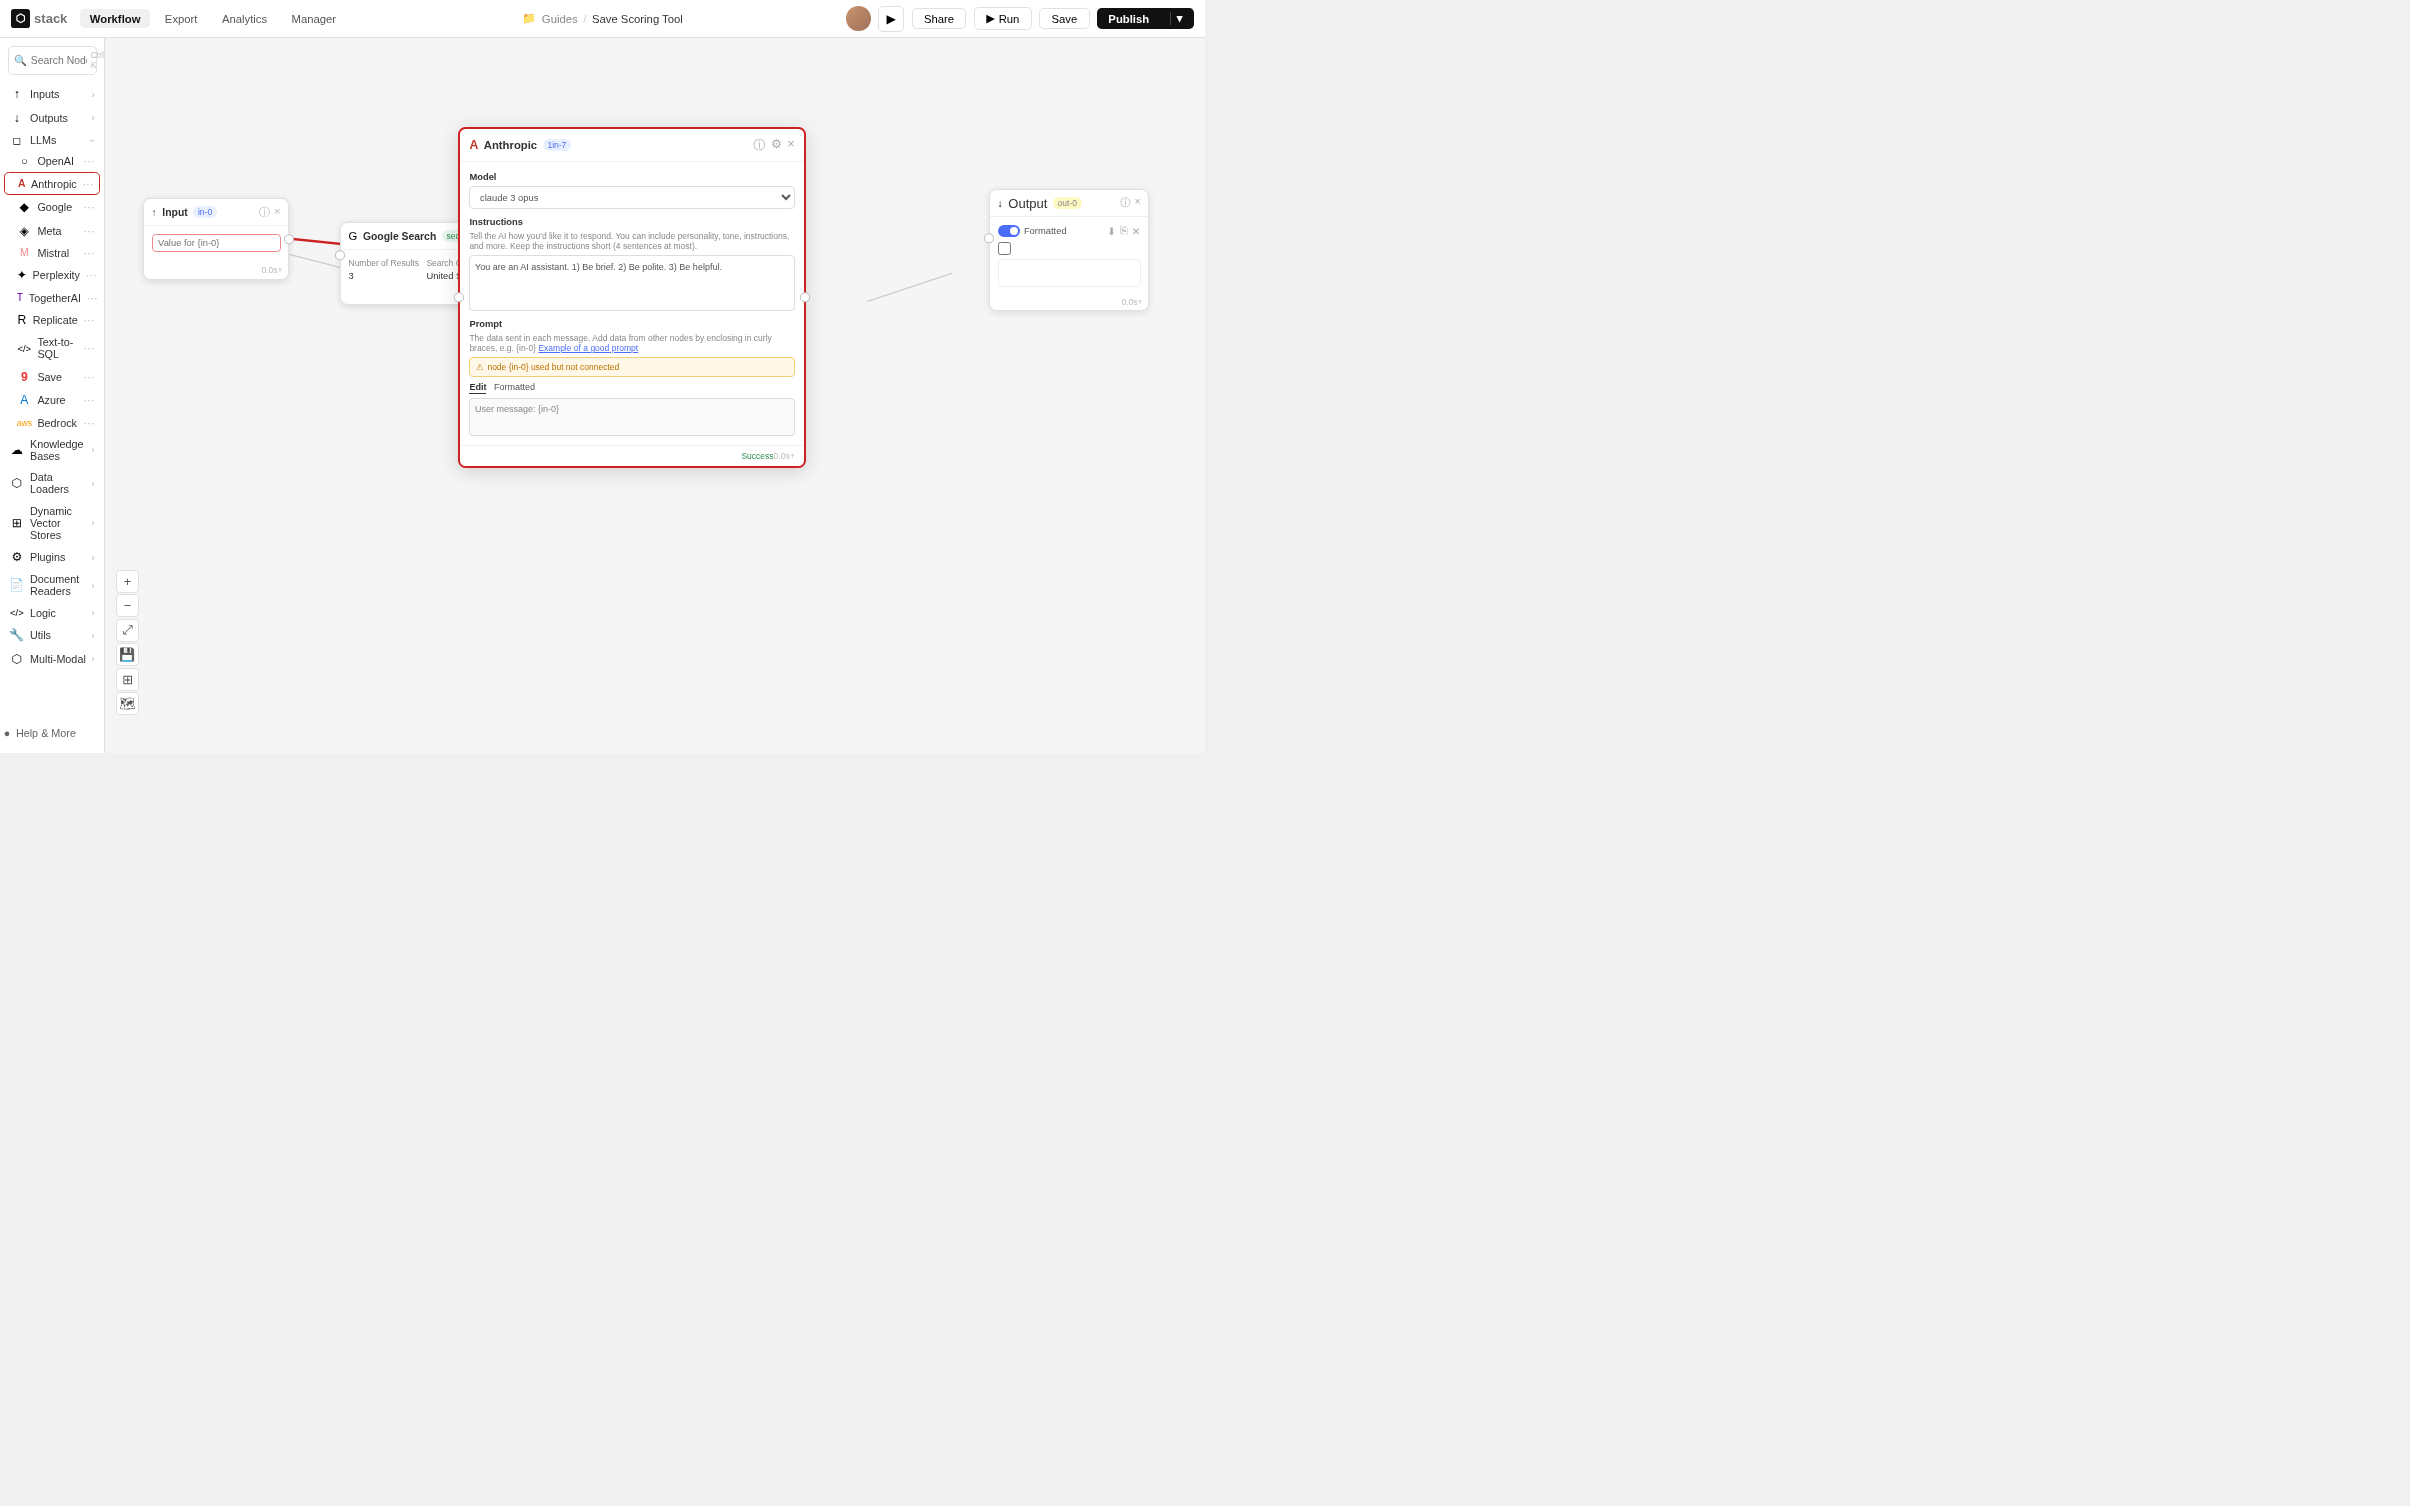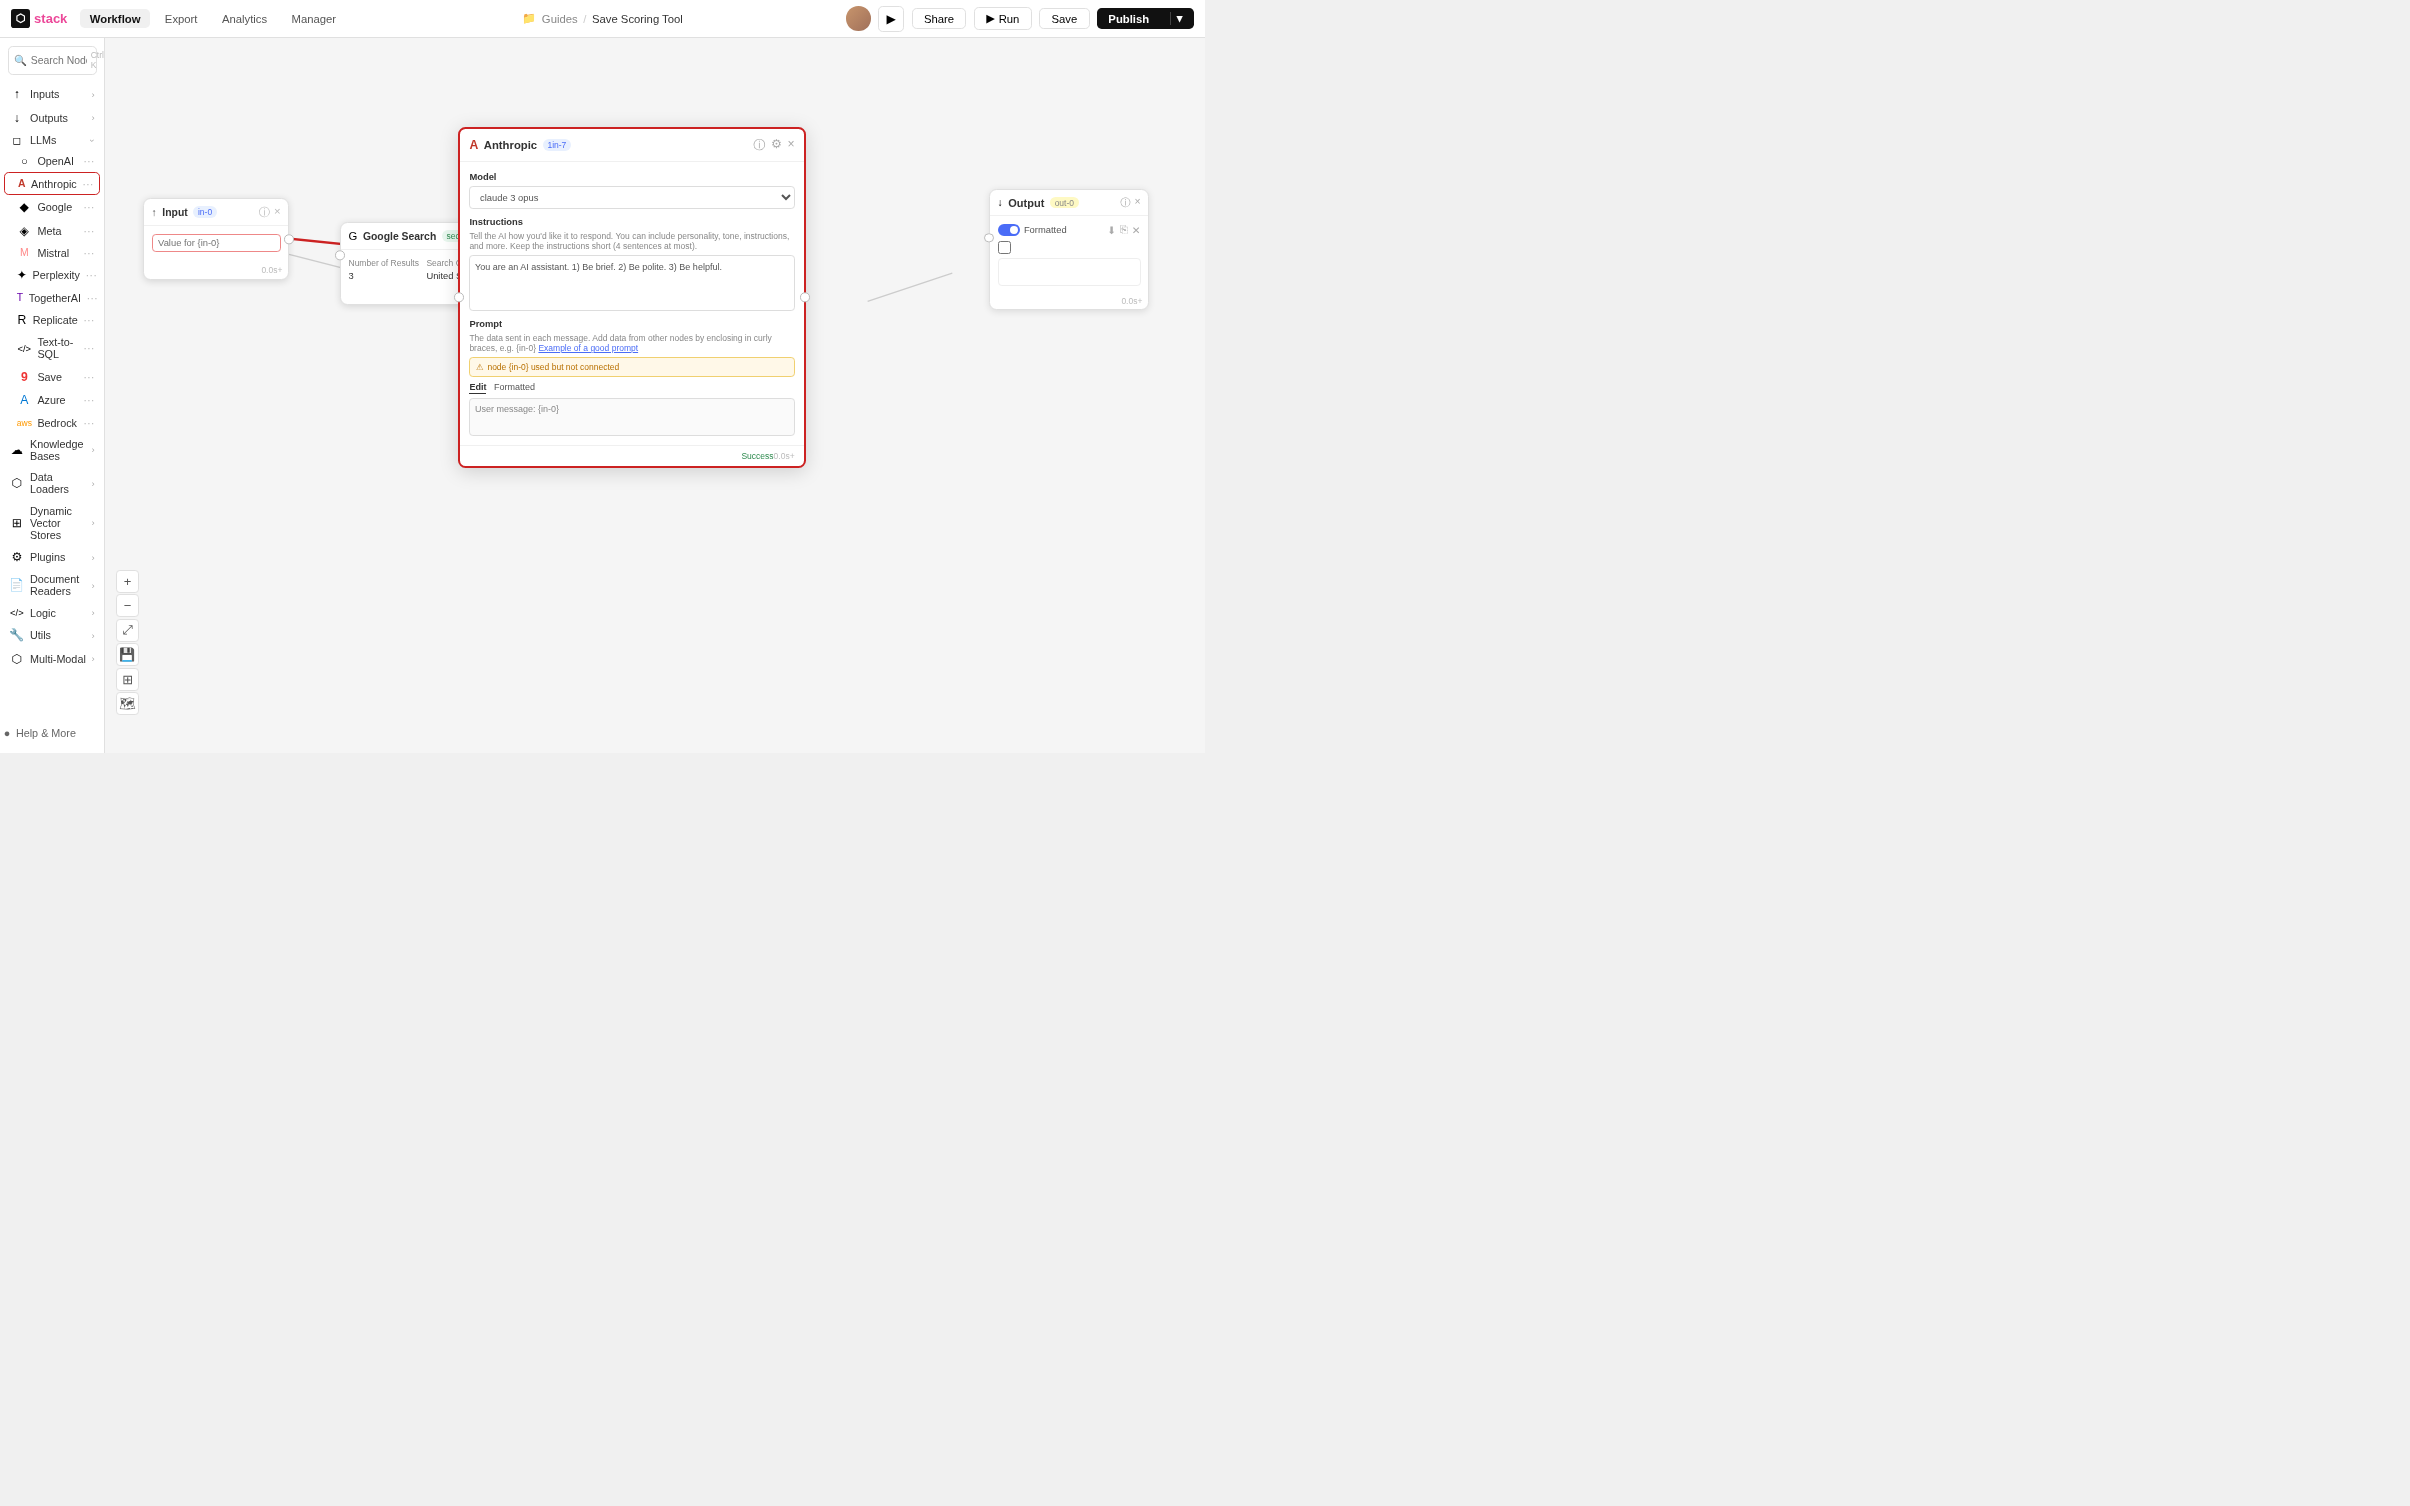--- a/index.html
+++ b/index.html
@@ -3,21 +3,21 @@
   <meta charset="utf-8">
   <style>
     * { box-sizing: border-box; margin: 0; padding: 0; }
     body { font-family: -apple-system, BlinkMacSystemFont, 'Segoe UI', sans-serif; background: #f0f0f0; overflow: hidden; width: 1205px; height: 753px; font-size: 12.2px; }
 
     
     .topnav {
       display: flex; align-items: center; height: 38px; background: #fff;
       border-bottom: 0.9px solid #e0e0e0; padding: 0 11.3px; gap: 5.6px; position: relative; z-index: 100;
     }
-    .logo { font-weight: 700; font-size: 13px; color: #ec4899; margin-right: 7.5px; display: flex; align-items: center; gap: 3.8px; }
+    .logo { font-weight: 700; font-size: 13px; color: #737373; margin-right: 7.5px; display: flex; align-items: center; gap: 3.8px; }
     .logo-icon { width: 19px; height: 19px; background: #111; border-radius: 2.8px; display: flex; align-items: center; justify-content: center; }
     .logo-icon::after { content: '⬡'; color: #fff; font-size: 11.3px; }
     .nav-tab { padding: 3.8px 9.4px; border-radius: 4.7px; cursor: pointer; font-size: 11.3px; color: #555; }
     .nav-tab.active { background: #f0f0f0; color: #111; font-weight: 600; }
     .nav-center { position: absolute; left: 50%; transform: translateX(-50%); display: flex; align-items: center; gap: 5.6px; color: #888; font-size: 11.3px; }
     .nav-center .sep { color: #ccc; }
     .nav-right { margin-left: auto; display: flex; align-items: center; gap: 7.5px; }
     .avatar { width: 26px; height: 26px; border-radius: 50%; background: #c0a080; overflow: hidden; }
     .btn-icon { width: 26px; height: 26px; border-radius: 4.7px; border: 0.9px solid #e0e0e0; background: #fff; cursor: pointer; display: flex; align-items: center; justify-content: center; font-size: 12.2px; }
     .btn-share { padding: 3.8px 11.3px; border-radius: 4.7px; border: 0.9px solid #e0e0e0; background: #fff; cursor: pointer; font-size: 11.3px; font-weight: 500; }
@@ -85,21 +85,21 @@
     .edit-tabs { display: flex; gap: 7.5px; margin-bottom: 3.8px; font-size: 9px; }
     .edit-tab { color: #555; cursor: pointer; border-bottom: 1.9px solid transparent; padding-bottom: 0.9px; }
     .edit-tab.active { color: #333; border-bottom: 1.9px solid #333; font-weight: 600; }
     .user-msg-area { border: 0.9px solid #ddd; border-radius: 3.8px; padding: 4.7px; font-size: 9px; color: #888; min-height: 38px; background: #fafafa; }
     .ant-footer { display: flex; justify-content: flex-end; align-items: center; padding: 4.7px 9.4px; border-top: 0.9px solid #f0f0f0; font-size: 8.5px; color: #888; }
     .ant-footer-right { color: #bbb; }
 
     
     .output-node { position: absolute; background: #fff; border-radius: 7.5px; border: 0.9px solid #e0e0e0; box-shadow: 0 1.9px 7.5px rgba(0,0,0,0.1); }
     .out-header { display: flex; align-items: center; padding: 5.6px 7.5px; gap: 5.6px; border-bottom: 0.9px solid #f0f0f0; }
-    .out-title { font-size: 11px; font-weight: 700; color: #333; }
+    .out-title { font-size: 13px; font-weight: 400; color: #333; }
     .out-badge { font-size: 8.5px; padding: 0.9px 4.7px; border-radius: 9.4px; background: #fef9c3; color: #888; }
     .out-icons { margin-left: auto; display: flex; gap: 3.8px; color: #aaa; font-size: 10.4px; cursor: pointer; }
     .out-body { padding: 7.5px; font-size: 9.4px; }
     .toggle-row { display: flex; align-items: center; gap: 3.8px; margin-bottom: 5.6px; }
     .toggle { width: 22.6px; height: 12.2px; background: #4a6cf7; border-radius: 6.6px; position: relative; cursor: pointer; }
     .toggle::after { content: ''; position: absolute; width: 8.5px; height: 8.5px; background: #fff; border-radius: 50%; top: 1.9px; left: 12.2px; }
     .out-icons-row { display: flex; gap: 3.8px; }
     .out-icon-btn { font-size: 10.4px; color: #aaa; cursor: pointer; }
     .out-text-area { border: 0.9px solid #eee; border-radius: 3.8px; padding: 3.8px; min-height: 28px; font-size: 8.5px; color: #ccc; }
     .out-footer { text-align: right; font-size: 8.5px; color: #bbb; padding: 1.9px 5.6px 3.8px; }

